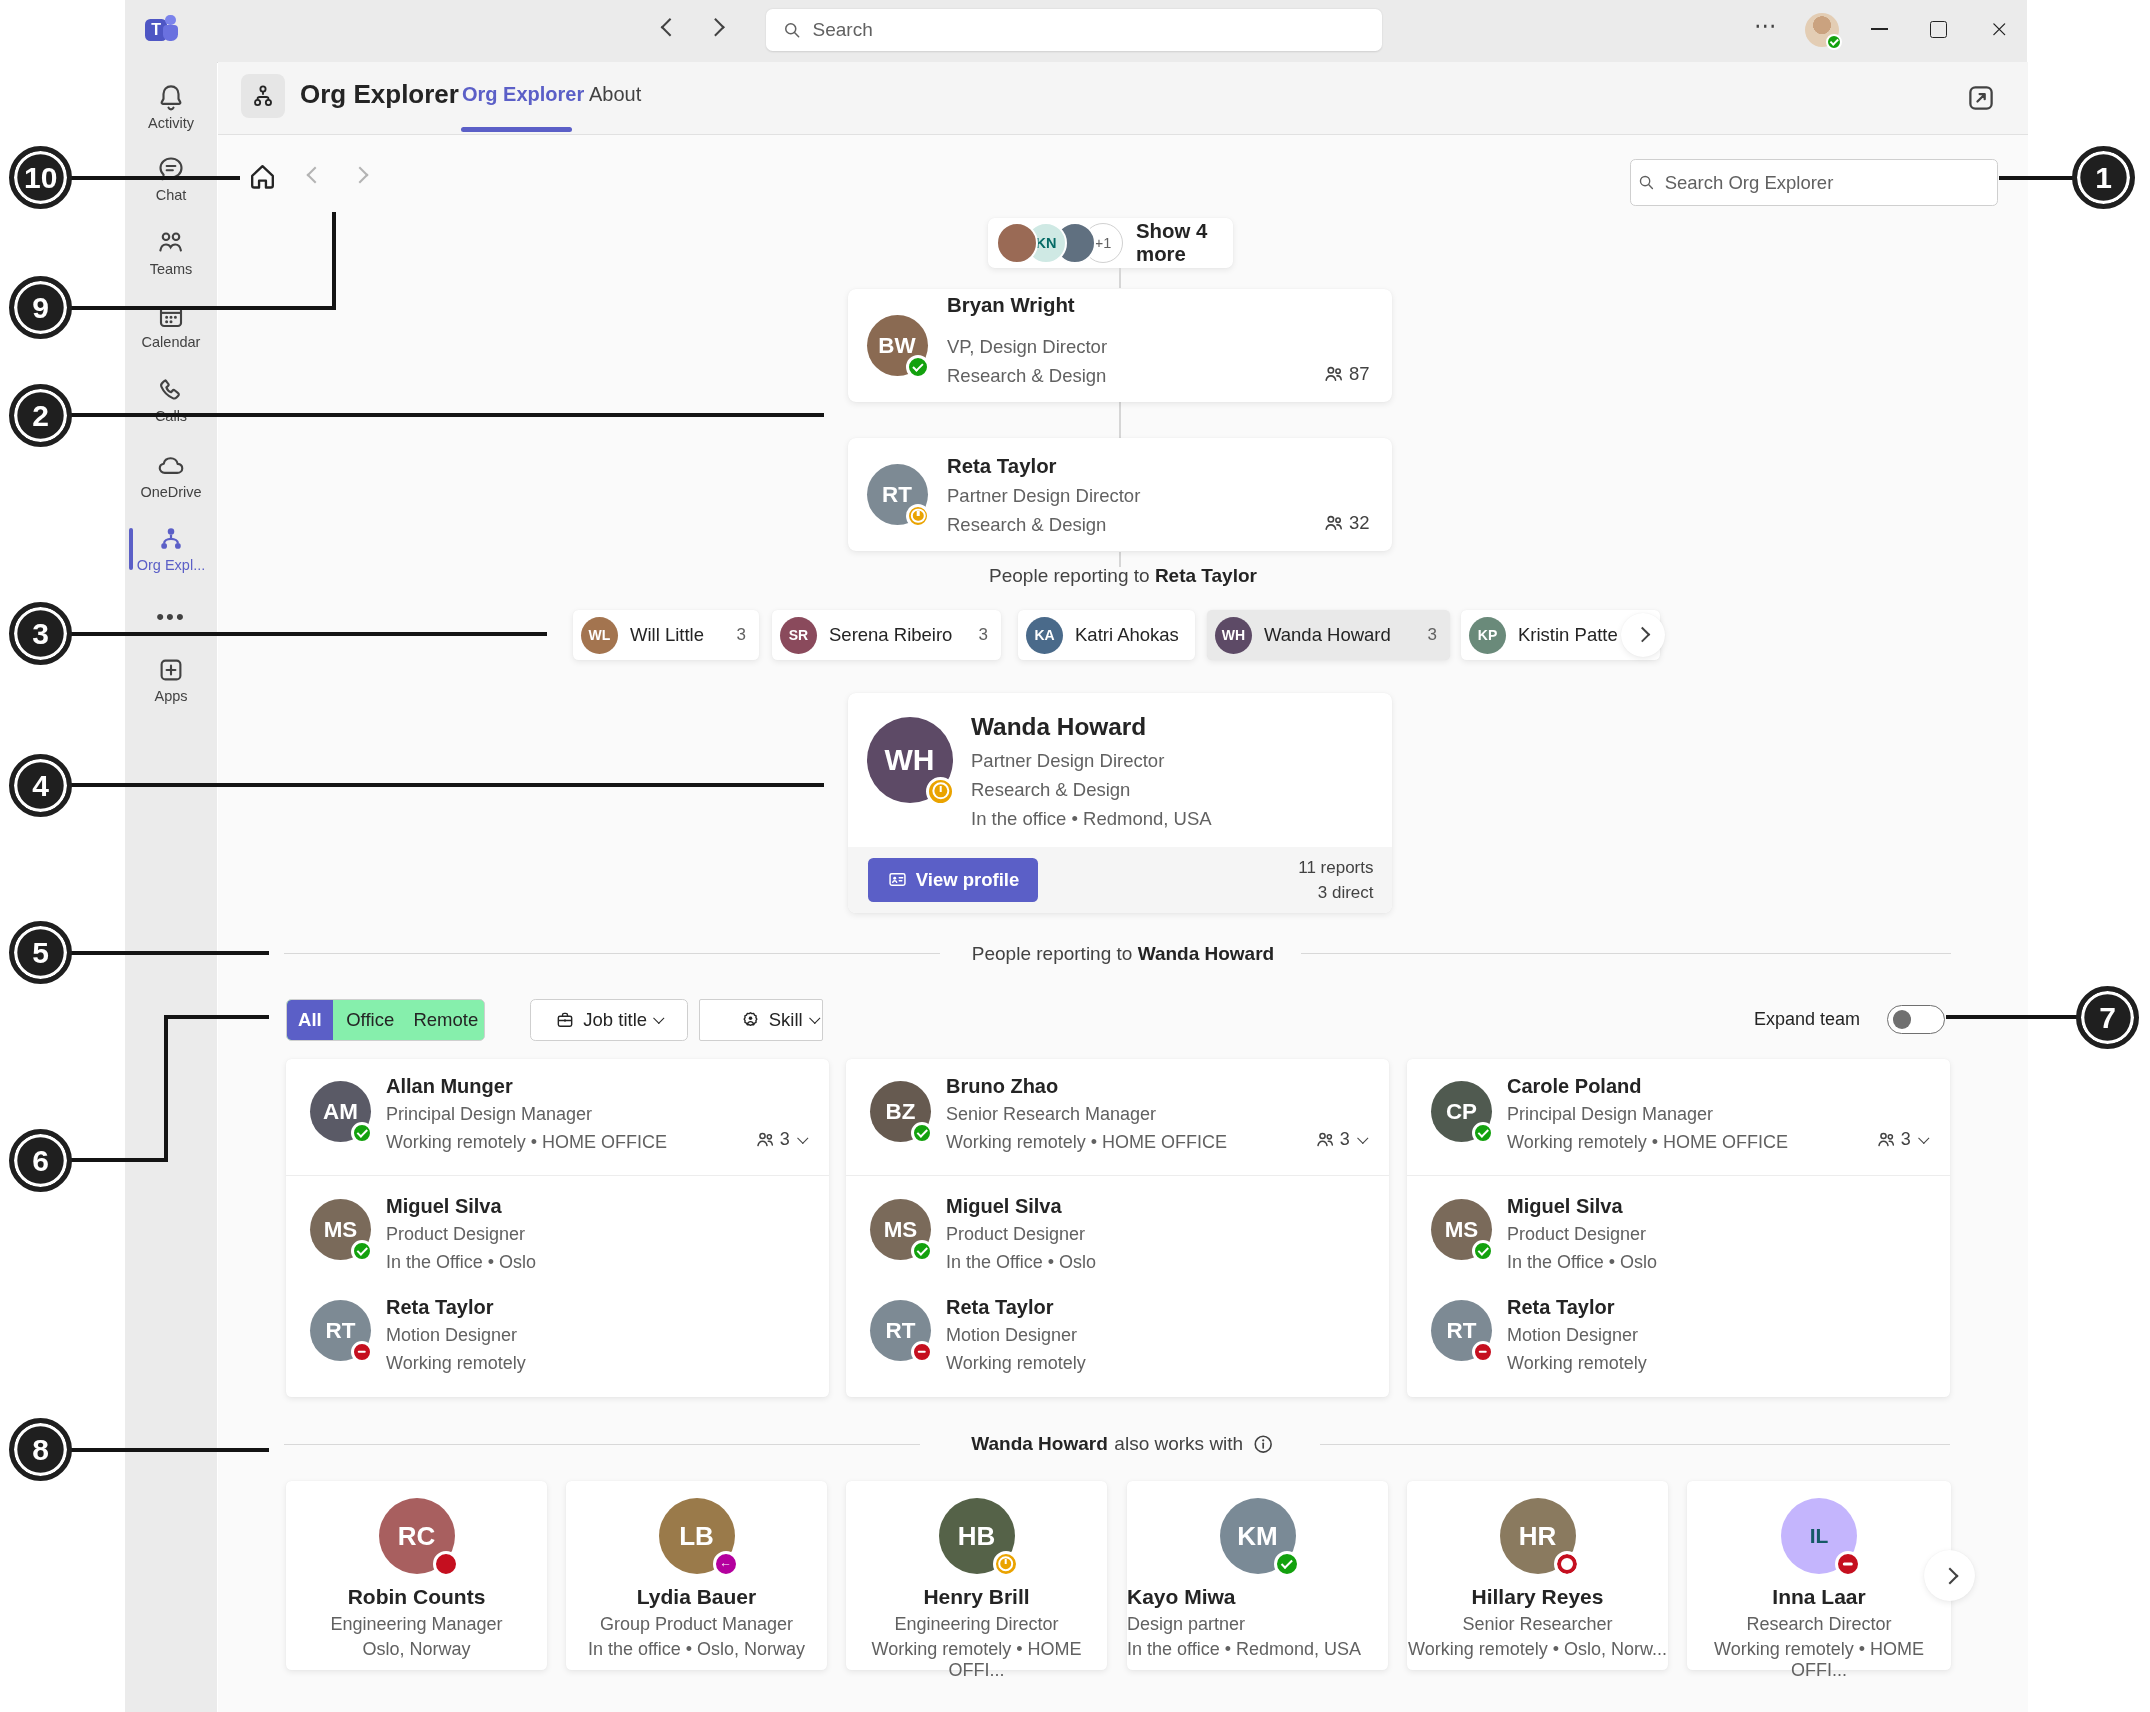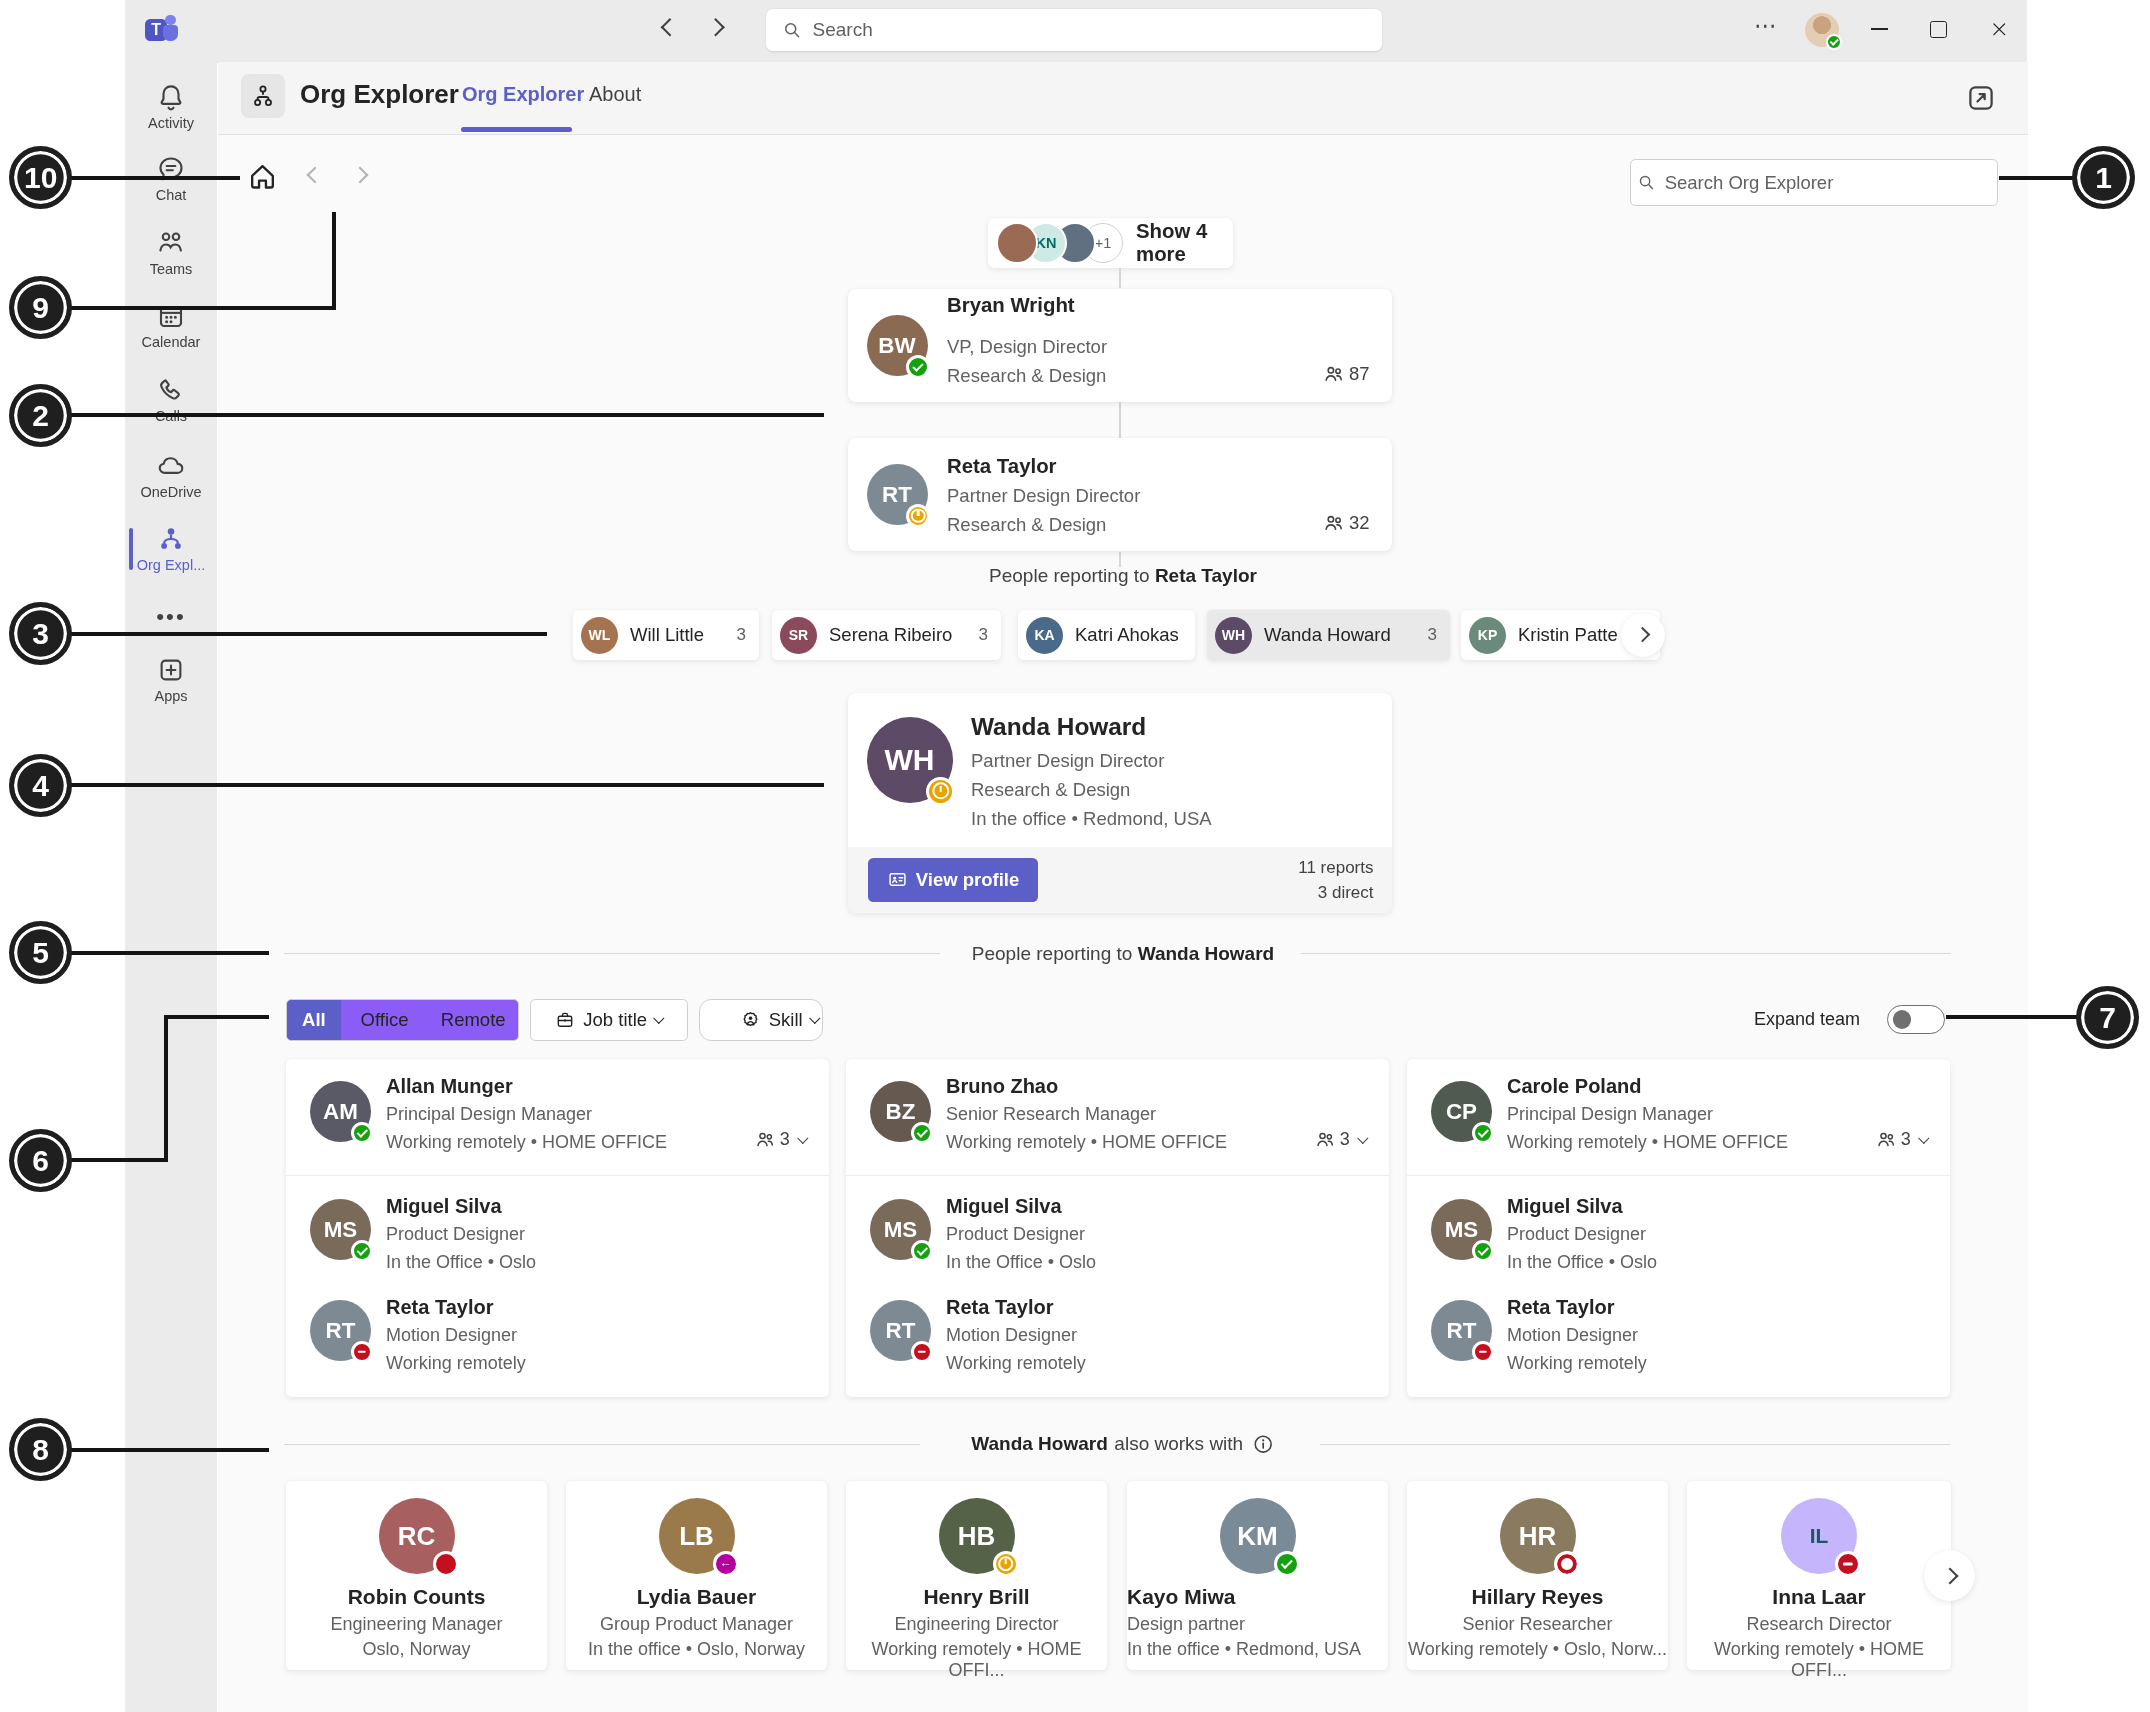--- a/index.html
+++ b/index.html
@@ -360,39 +360,39 @@
       </div>
     </div>
   </div>
 
   <div class="divline" style="left:66px;top:818px;width:656px;"></div>
   <div class="abs" style="left:0;top:808px;width:1810px;text-align:center;font-size:19px;color:#424242;">
     <span>People reporting to </span><span class="name">Wanda Howard</span>
   </div>
   <div class="divline" style="left:1083px;top:818px;width:650px;"></div>
 
-  <div class="abs flex" style="left:68px;top:864px;width:233px;height:42px;background:#8b5cf6;border:0.7px solid #cfcfcf;border-radius:5.3px;box-sizing:border-box;overflow:hidden;">
+  <div class="abs flex" style="left:68px;top:864px;width:199px;height:42px;background:#86efac;border:0.7px solid #cfcfcf;border-radius:5.3px;box-sizing:border-box;overflow:hidden;">
     <div class="seg" style="width:54px;background:#5b5fc7;color:#fff;font-weight:700;border-radius:4.6px 0 0 4.6px;">
       <span>All</span>
       </div>
     <div class="seg" style="width:88px;color:#242424;">
       <span>Office</span>
       </div>
     <div class="seg" style="width:90px;color:#242424;">
       <span>Remote</span>
       </div>
   </div>
   <div class="abs card flex" style="left:312px;top:864px;width:158px;height:42px;border-radius:5.3px;box-shadow:none;border:0.7px solid #cfcfcf;box-sizing:border-box;justify-content:center;color:#242424;">
     <svg class="icon" width="20" height="20" viewBox="0 0 30 30">
         <use href="#i-case"></use>
       </svg>
     <span style="font-size:18.5px;margin:0 8px;">Job title</span>
     <span class="chev down" style="width:6.6px;height:6.6px;border-width:1.6px;"></span>
   </div>
-  <div class="abs card flex" style="left:481px;top:864px;width:124px;height:42px;border-radius:12px;box-shadow:none;border:0.7px solid #cfcfcf;box-sizing:border-box;justify-content:center;color:#242424;padding-left:36px;">
+  <div class="abs card flex" style="left:481px;top:864px;width:124px;height:42px;border-radius:2px;box-shadow:none;border:0.7px solid #cfcfcf;box-sizing:border-box;justify-content:center;color:#242424;padding-left:36px;">
     <svg class="icon" width="21" height="21" viewBox="0 0 32 32">
         <use href="#i-skill"></use>
       </svg>
     <span style="font-size:18.5px;margin:0 8px;">Skill</span>
     <span class="chev down" style="width:6.6px;height:6.6px;border-width:1.6px;"></span>
   </div>
   <div class="abs" style="left:1536px;top:874px;font-size:18px;color:#242424;">Expand team</div>
   <div class="abs" style="left:1669px;top:870px;width:58px;height:29px;border:1.3px solid #707070;border-radius:16px;background:#fff;box-sizing:border-box;">
     <div style="position:absolute;left:4.6px;top:4px;width:18.5px;height:18.5px;border-radius:50%;background:#707070;"></div>
   </div>

